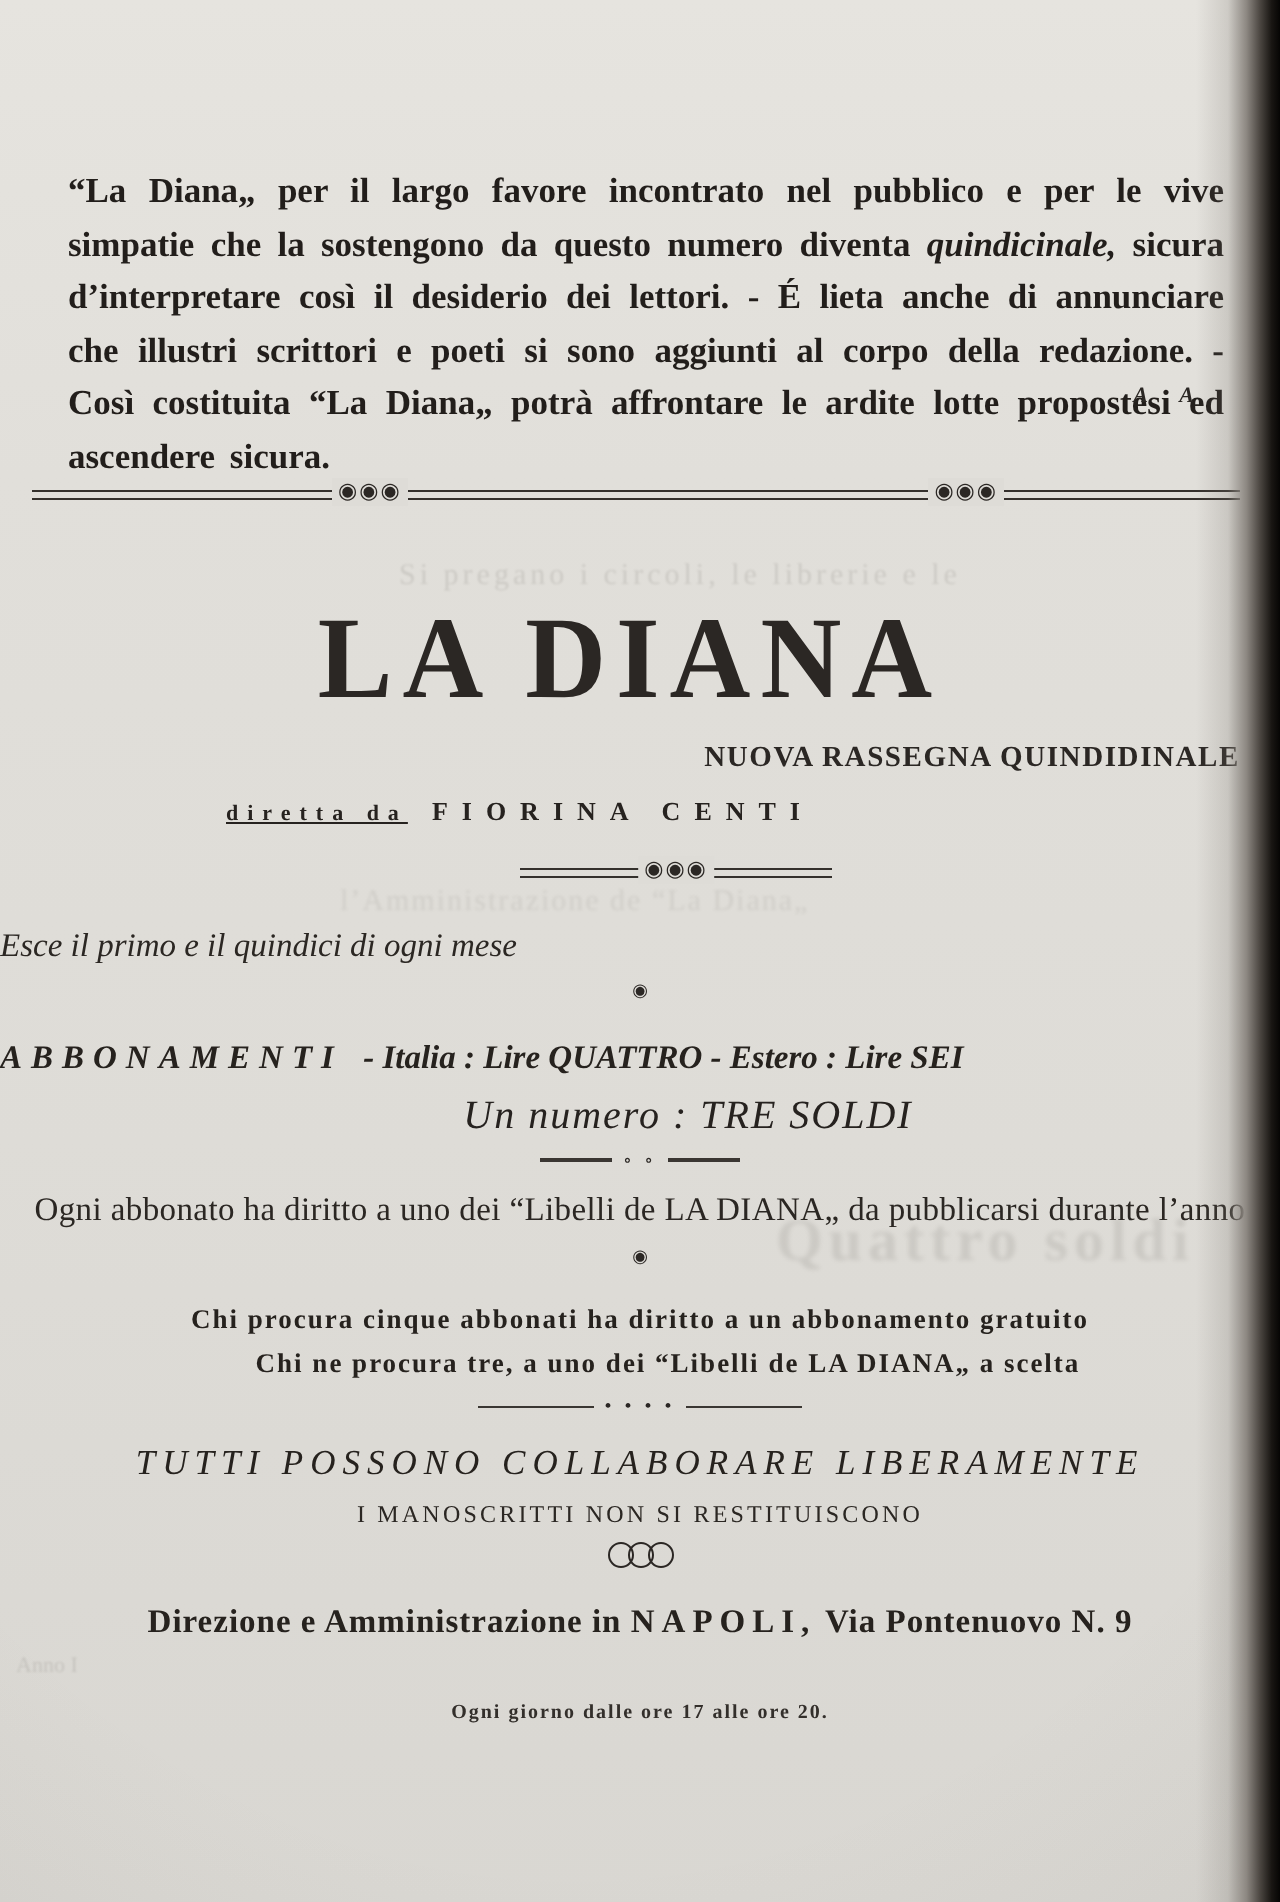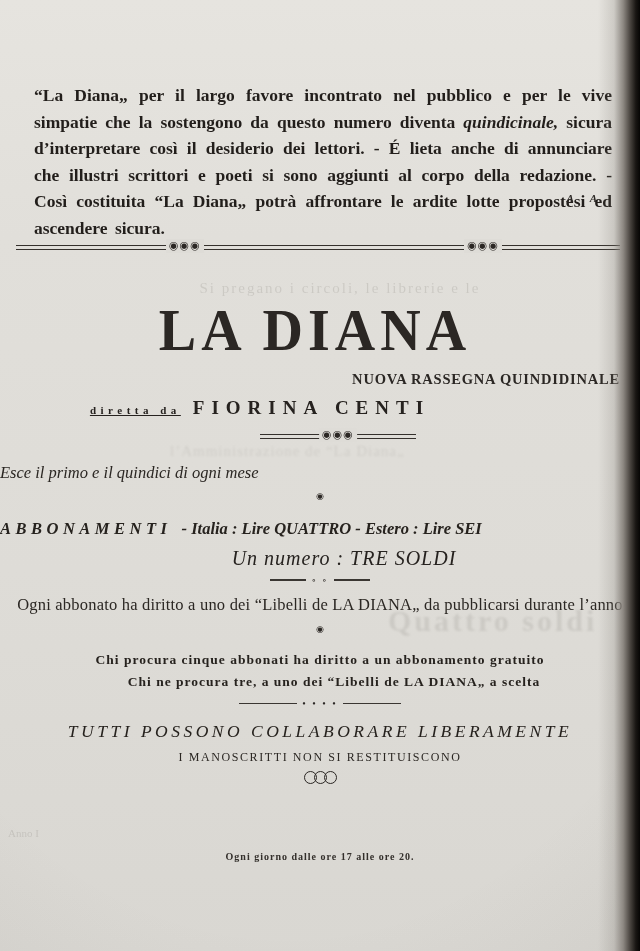--- a/index.html
+++ b/index.html
@@ -53,21 +53,21 @@
     letter-spacing:5px;color:#2b2724;transform:scaleY(1.04);
   }
   .subtitle{
     position:absolute;top:371px;right:20px;
     font-weight:bold;font-size:14.5px;letter-spacing:0.8px;color:#2b2724;
   }
   .director{
     position:absolute;top:397px;left:0;right:120px;text-align:center;white-space:nowrap;
   }
   .dir-prefix{font-weight:bold;font-size:11px;letter-spacing:4.5px;text-decoration:underline;}
-  .dir-name{font-weight:bold;font-size:19px;letter-spacing:7px;margin-left:8px;}
+  .dir-name{font-weight:bold;font-size:13px;letter-spacing:7px;margin-left:8px;}
   
   .schedule{
     position:absolute;top:463px;left:0;right:0;
     font-style:italic;font-size:16.5px;color:#2b2723;
   }
   .orn-single{
     position:absolute;left:0;right:0;text-align:center;
     font-size:9px;color:#2b2724;font-family:"DejaVu Sans",sans-serif;
   }
   .orn-a{top:491px;}
@@ -192,16 +192,21 @@
 
   <div class="collab1">TUTTI POSSONO COLLABORARE LIBERAMENTE</div>
   <div class="collab2">I MANOSCRITTI NON SI RESTITUISCONO</div>
 
   <div class="chain">
       <i></i>
       <i></i>
       <i></i>
     </div>
 
+  <div class="address1">
+    <span>Direzione e Amministrazione in</span>
+    <span class="addr-city">NAPOLI,</span>
+    <span>Via Pontenuovo N. 9</span>
+  </div>
   <div class="address2">Ogni giorno dalle ore 17 alle ore 20.</div>
 
   <div class="page-edge"></div>
 </div>
 
 </body></html>

